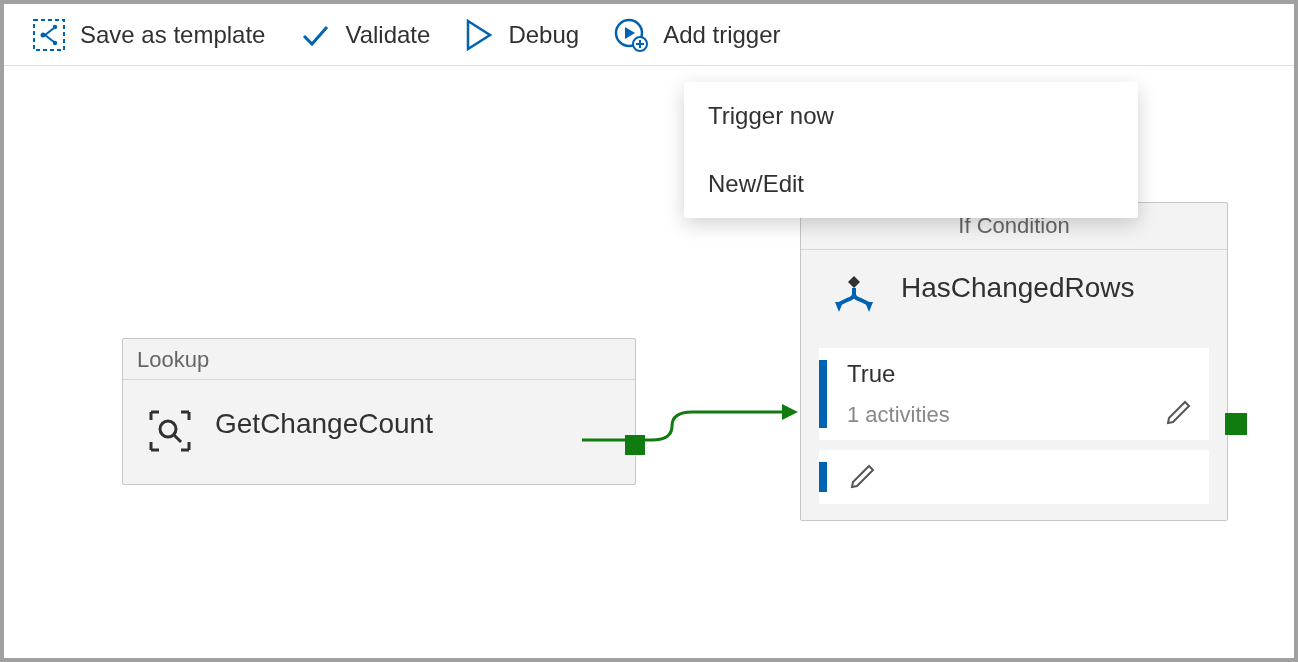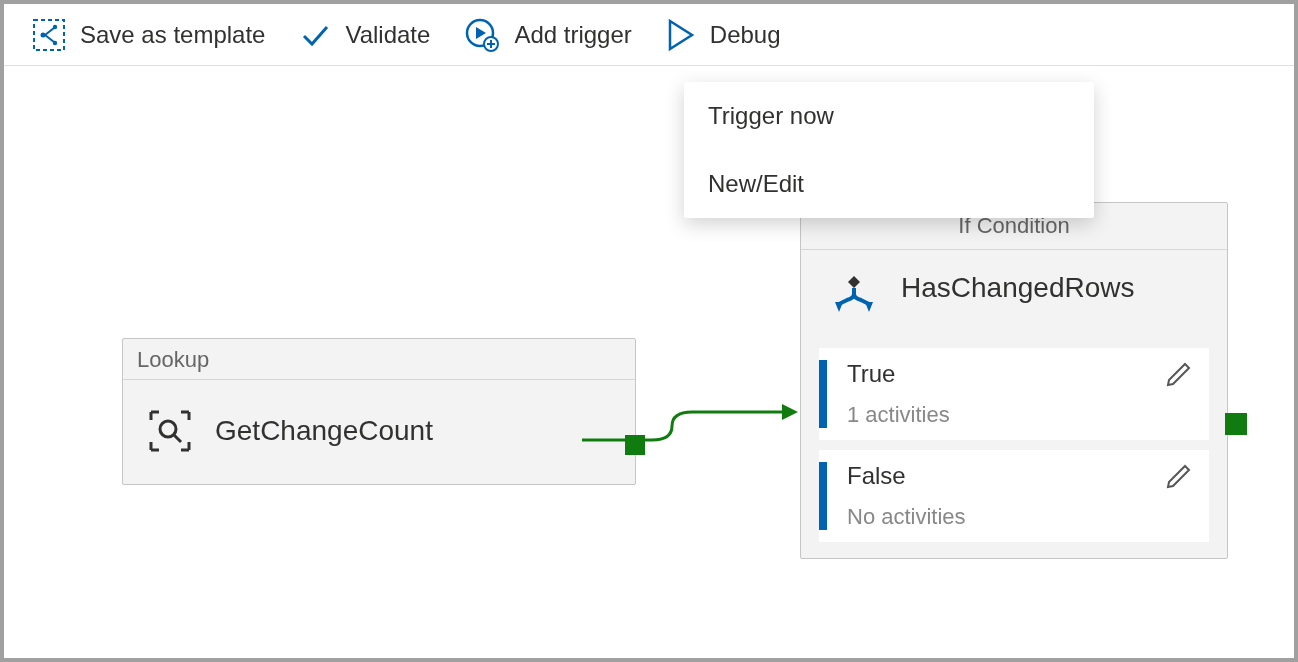--- a/index.html
+++ b/index.html
@@ -32,21 +32,21 @@
     border: none;
     font: inherit;
     color: inherit;
   }
   .toolbar-btn svg { flex-shrink: 0; }
   
   .dropdown {
     position: absolute;
     left: 680px;
     top: 78px;
-    width: 410px;
+    width: 454px;
     background: #fff;
     box-shadow: 0 6px 20px rgba(0,0,0,0.18);
     border-radius: 2px;
     z-index: 30;
   }
   .dropdown-item {
     padding: 20px 24px;
     font-size: 24px;
     color: #323130;
     cursor: pointer;
@@ -68,21 +68,21 @@
     border-radius: 2px;
   }
   .node-lookup-hdr {
     padding: 8px 14px 6px 14px;
     font-size: 22px;
     color: #666;
     border-bottom: 1px solid #d6d6d6;
   }
   .node-lookup-body {
     display: flex;
-    align-items: center;
+    align-items: flex-start;
     gap: 22px;
     padding: 28px 20px 30px 24px;
     font-size: 28px;
     color: #323130;
   }
   .lookup-handle {
     position: absolute;
     right: -10px;
     top: 96px;
     width: 20px; height: 20px;
@@ -111,21 +111,21 @@
     align-items: flex-start;
     gap: 22px;
     padding: 22px 22px 16px 28px;
     font-size: 28px;
     color: #323130;
   }
   .branch {
     margin: 10px 18px 0 18px;
     background: #fff;
     display: flex;
-    align-items: flex-start;
+    align-items: flex-end;
     padding: 12px 16px 12px 0;
     position: relative;
   }
   .branch-bar {
     width: 8px;
     align-self: stretch;
     background: #0063b1;
     margin-right: 20px;
   }
   .branch-txt { flex: 1; }
@@ -164,35 +164,35 @@
   </button>
 
   <button class="toolbar-btn">
     <svg width="32" height="32" viewBox="0 0 32 32">
       <polyline points="5,17 13,25 28,8" fill="none" stroke="#0063b1" stroke-width="3"></polyline>
     </svg>
     <span>Validate</span>
   </button>
 
   <button class="toolbar-btn">
+    <svg width="30" height="34" viewBox="0 0 30 34">
+      <polygon points="4,3 26,17 4,31" fill="none" stroke="#0063b1" stroke-width="2.5"></polygon>
+    </svg>
+    <span>Debug</span>
+  </button>
+
+  <button class="toolbar-btn">
     <svg width="36" height="36" viewBox="0 0 36 36">
       <circle cx="16" cy="16" r="13" fill="none" stroke="#0063b1" stroke-width="2.5"></circle>
       <polygon points="12,10 22,16 12,22" fill="#0063b1"></polygon>
       <circle cx="27" cy="27" r="7" fill="#fff" stroke="#0063b1" stroke-width="2"></circle>
       <line x1="27" y1="23" x2="27" y2="31" stroke="#0063b1" stroke-width="2"></line>
       <line x1="23" y1="27" x2="31" y2="27" stroke="#0063b1" stroke-width="2"></line>
     </svg>
     <span>Add trigger</span>
-  </button>
-
-  <button class="toolbar-btn">
-    <svg width="30" height="34" viewBox="0 0 30 34">
-      <polygon points="4,3 26,17 4,31" fill="none" stroke="#0063b1" stroke-width="2.5"></polygon>
-    </svg>
-    <span>Debug</span>
   </button>
 </div>
 
 <div class="dropdown">
   <div class="dropdown-item">
     <span>Trigger now</span>
   </div>
   <div class="dropdown-item">
     <span>New/Edit</span>
   </div>
@@ -240,24 +240,20 @@
         <div class="branch-label">True</div>
         <div class="branch-sub">1 activities</div>
       </div>
       <svg class="pencil" width="30" height="30" viewBox="0 0 30 30">
         <path d="M22 4 L26 8 L10 24 L5 25 L6 20 Z" fill="none" stroke="#555" stroke-width="2"></path>
       </svg>
     </div>
 
     <div class="branch">
       <div class="branch-bar"></div>
-      <div class="branch-txt">
-        <div class="branch-label">False</div>
-        <div class="branch-sub">No activities</div>
-      </div>
       <svg class="pencil" width="30" height="30" viewBox="0 0 30 30">
         <path d="M22 4 L26 8 L10 24 L5 25 L6 20 Z" fill="none" stroke="#555" stroke-width="2"></path>
       </svg>
     </div>
 
     <div class="if-handle-right"></div>
   </div>
 
 </div>
 

